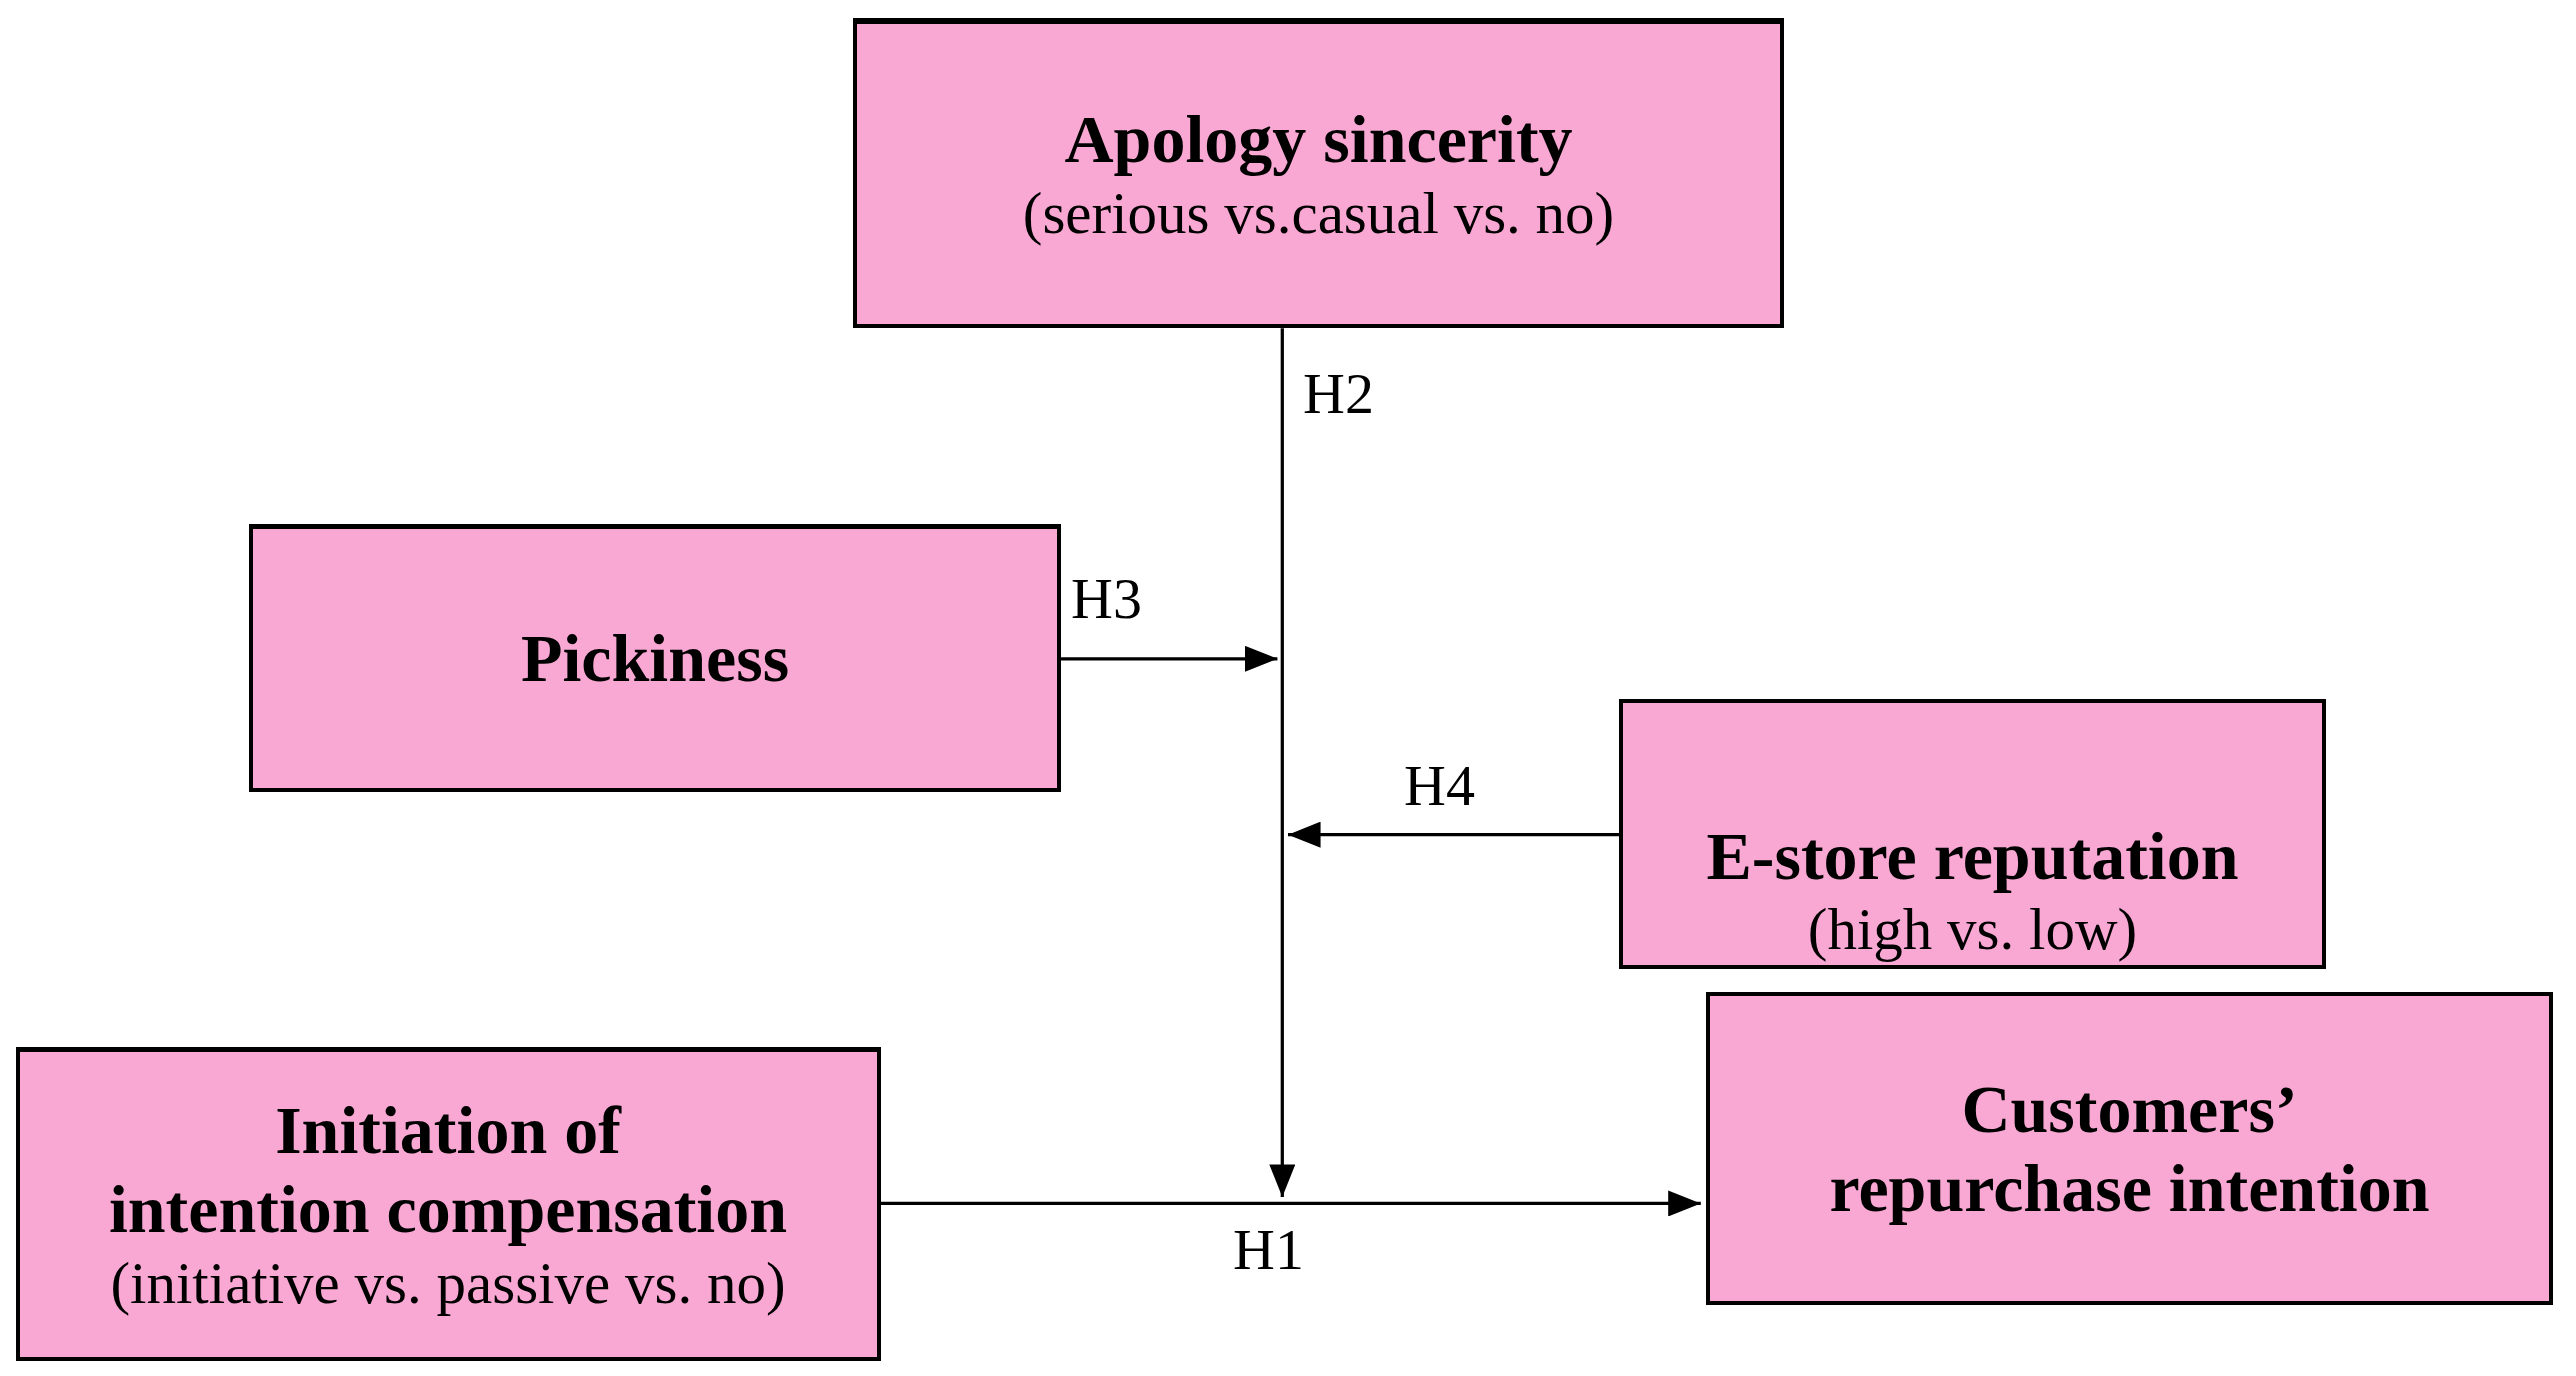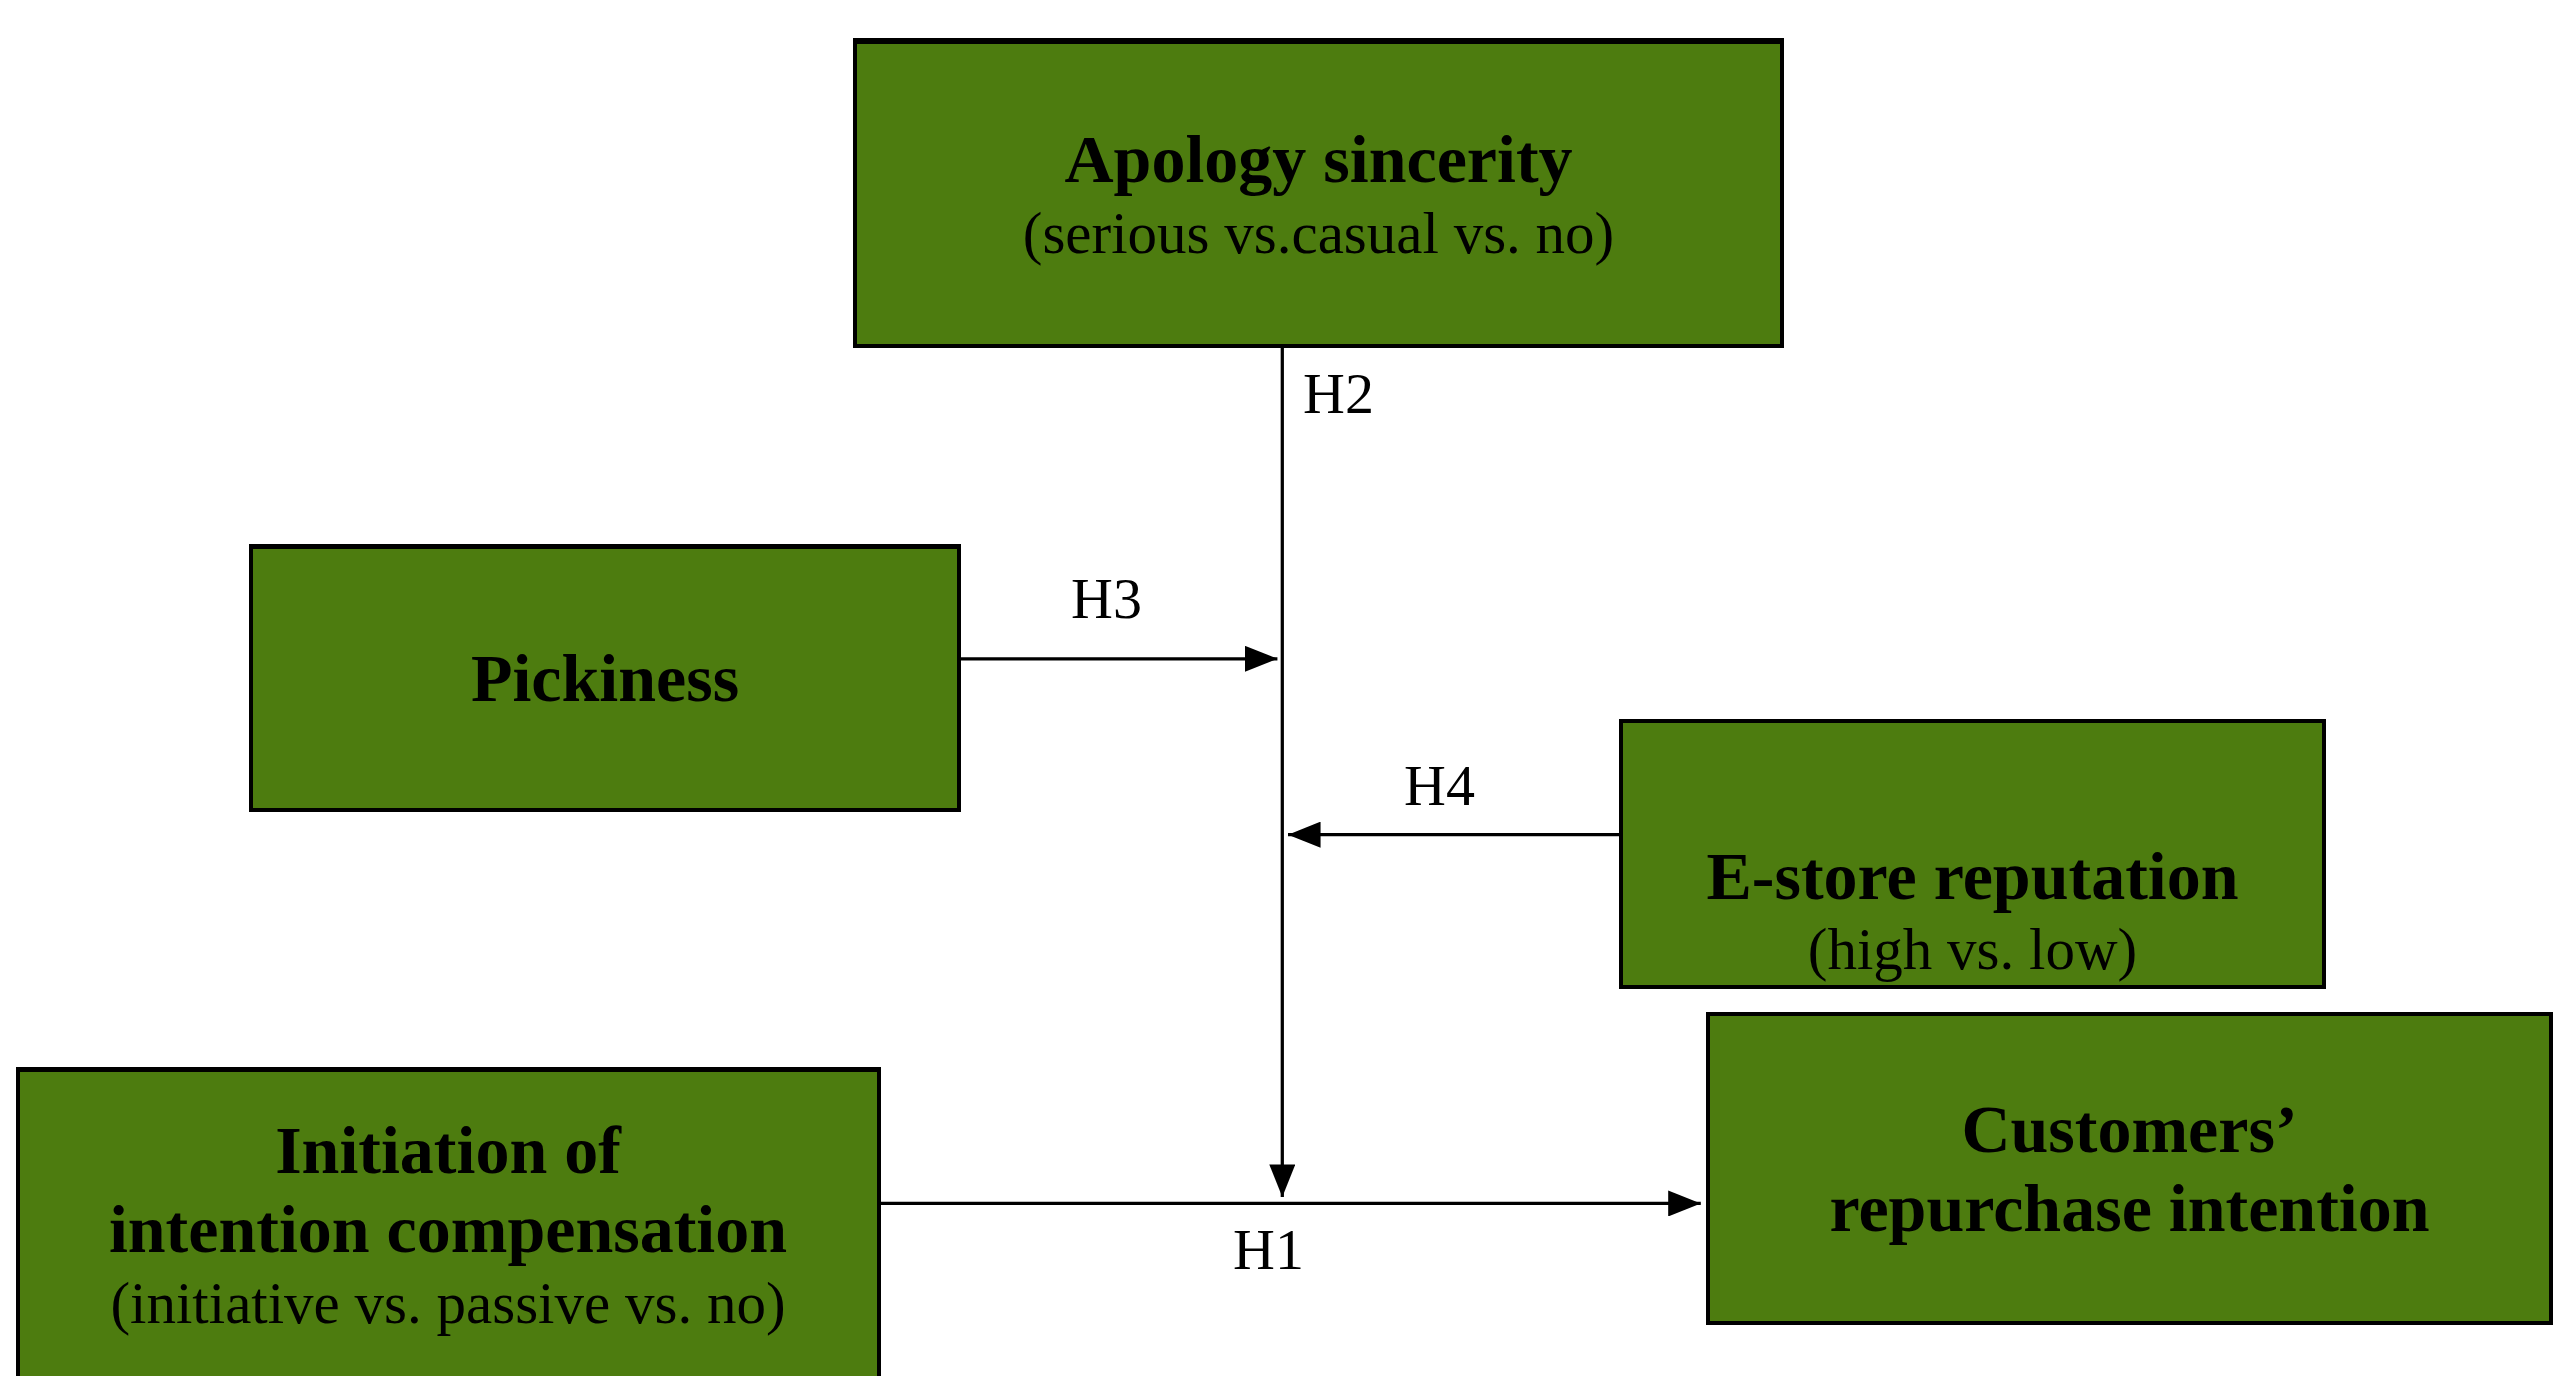--- a/index.html
+++ b/index.html
@@ -13,28 +13,27 @@
     color: #000000;
   }
   #arrow-layer {
     position: absolute;
     left: 0; top: 0;
     width: 2576px; height: 1377px;
   }
   .box {
     position: absolute;
     border: 4.1px solid #000000;
-    background: #4d7c0f;
+    background: #f9a8d4;
     box-sizing: border-box;
     display: flex;
     flex-direction: column;
     align-items: center;
     justify-content: center;
     text-align: center;
-    margin-top: 20px;
   }
   .box-title {
     font-weight: 700;
     font-size: 68px;
     line-height: 1.16;
     white-space: nowrap;
   }
   .box-sub {
     font-weight: 400;
     font-size: 59px;
@@ -42,21 +41,21 @@
     white-space: nowrap;
   }
   .hlabel {
     position: absolute;
     font-size: 58px;
     line-height: 1;
     font-weight: 400;
     white-space: nowrap;
   }
   #box-apology    { left: 853px; top: 18px;   width: 931px; height: 310px; border-top-width: 6.5px; }
-  #box-pickiness  { left: 249px;  top: 524px;  width: 712px;  height: 268px; border-top-width: 5.7px; }
+  #box-pickiness  { left: 249px;  top: 524px;  width: 812px;  height: 268px; border-top-width: 5.7px; }
   #box-estore     { left: 1619px; top: 699px;  width: 707px;  height: 270px; justify-content: flex-end; }
   #box-initiation { left: 15.5px;   top: 1047px; width: 865px; height: 314px; border-top-width: 5.7px; text-align: center; }
   #box-customers  { left: 1706px; top: 992px; width: 847px; height: 313px; }
   #label-h2 { left: 1303px; top: 365px; }
   #label-h3 { left: 1071px; top: 570px; }
   #label-h4 { left: 1404px; top: 757px; }
   #label-h1 { left: 1233px; top: 1221px; }
 </style>
 </head>
 <body>

